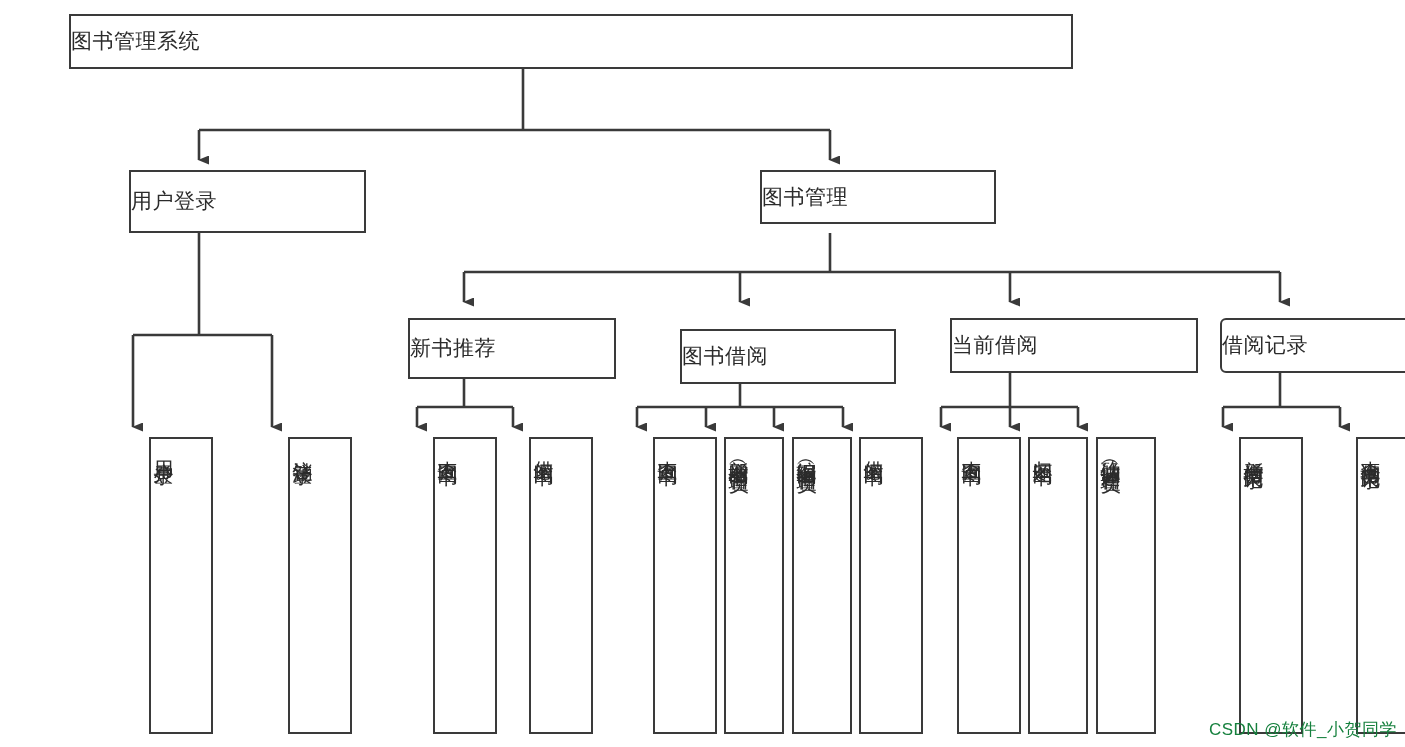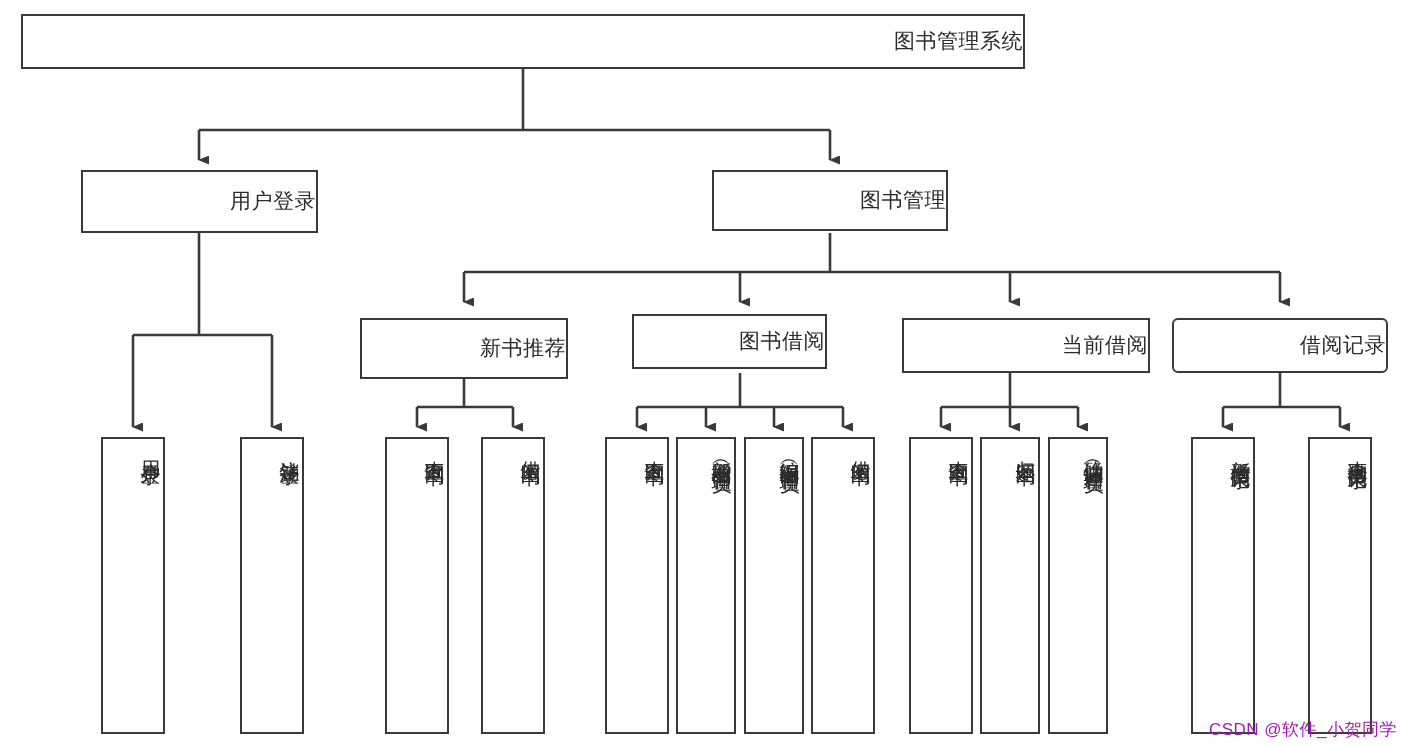--- a/index.html
+++ b/index.html
@@ -28,22 +28,23 @@
     height: 747px;
     pointer-events: none;
   }
   .node {
     position: absolute;
     box-sizing: border-box;
     background: #ffffff;
     border: 2.5px solid #3a3a3a;
     display: flex;
     align-items: center;
-    justify-content: flex-end;
+    justify-content: flex-start;
     overflow: hidden;
+    margin-left: 48px;
   }
   .node-label {
     color: #2b2b2b;
     font-size: 21px;
     line-height: 1.18;
     letter-spacing: 0.5px;
     white-space: nowrap;
     text-align: center;
   }
   
@@ -58,21 +59,21 @@
     font-size: 20px;
     line-height: 1.25;
     letter-spacing: 2px;
     max-height: 100%;
   }
   .watermark {
     position: absolute;
     right: 8px;
     bottom: 6px;
     font-size: 17px;
-    color: #a21caf;
+    color: #15803d;
     letter-spacing: 0.5px;
     white-space: nowrap;
     user-select: none;
   }
 </style>
 </head>
 <body>
 
 <div id="diagram-root">
 
@@ -126,28 +127,28 @@
     </g>
   </svg>
 
   <div class="node" style="left:21px; top:14px; width:1004px; height:55px;">
     <span class="node-label">图书管理系统</span>
   </div>
 
   <div class="node" style="left:81px; top:170px; width:237px; height:63px;">
     <span class="node-label">用户登录</span>
   </div>
-  <div class="node" style="left:712px; top:170px; width:236px; height:61px;">
+  <div class="node" style="left:712px; top:170px; width:236px; height:54px;">
     <span class="node-label">图书管理</span>
   </div>
 
   <div class="node" style="left:360px; top:318px; width:208px; height:61px;">
     <span class="node-label">新书推荐</span>
   </div>
-  <div class="node" style="left:632px; top:314px; width:195px; height:55px;">
+  <div class="node" style="left:632px; top:329px; width:216px; height:55px;">
     <span class="node-label">图书借阅</span>
   </div>
   <div class="node" style="left:902px; top:318px; width:248px; height:55px;">
     <span class="node-label">当前借阅</span>
   </div>
   <div class="node" style="left:1172px; top:318px; width:216px; height:55px;border-radius:6px;">
     <span class="node-label">借阅记录</span>
   </div>
 
   <div class="node leaf" style="left:101px; top:437px; width:64px; height:297px;">

